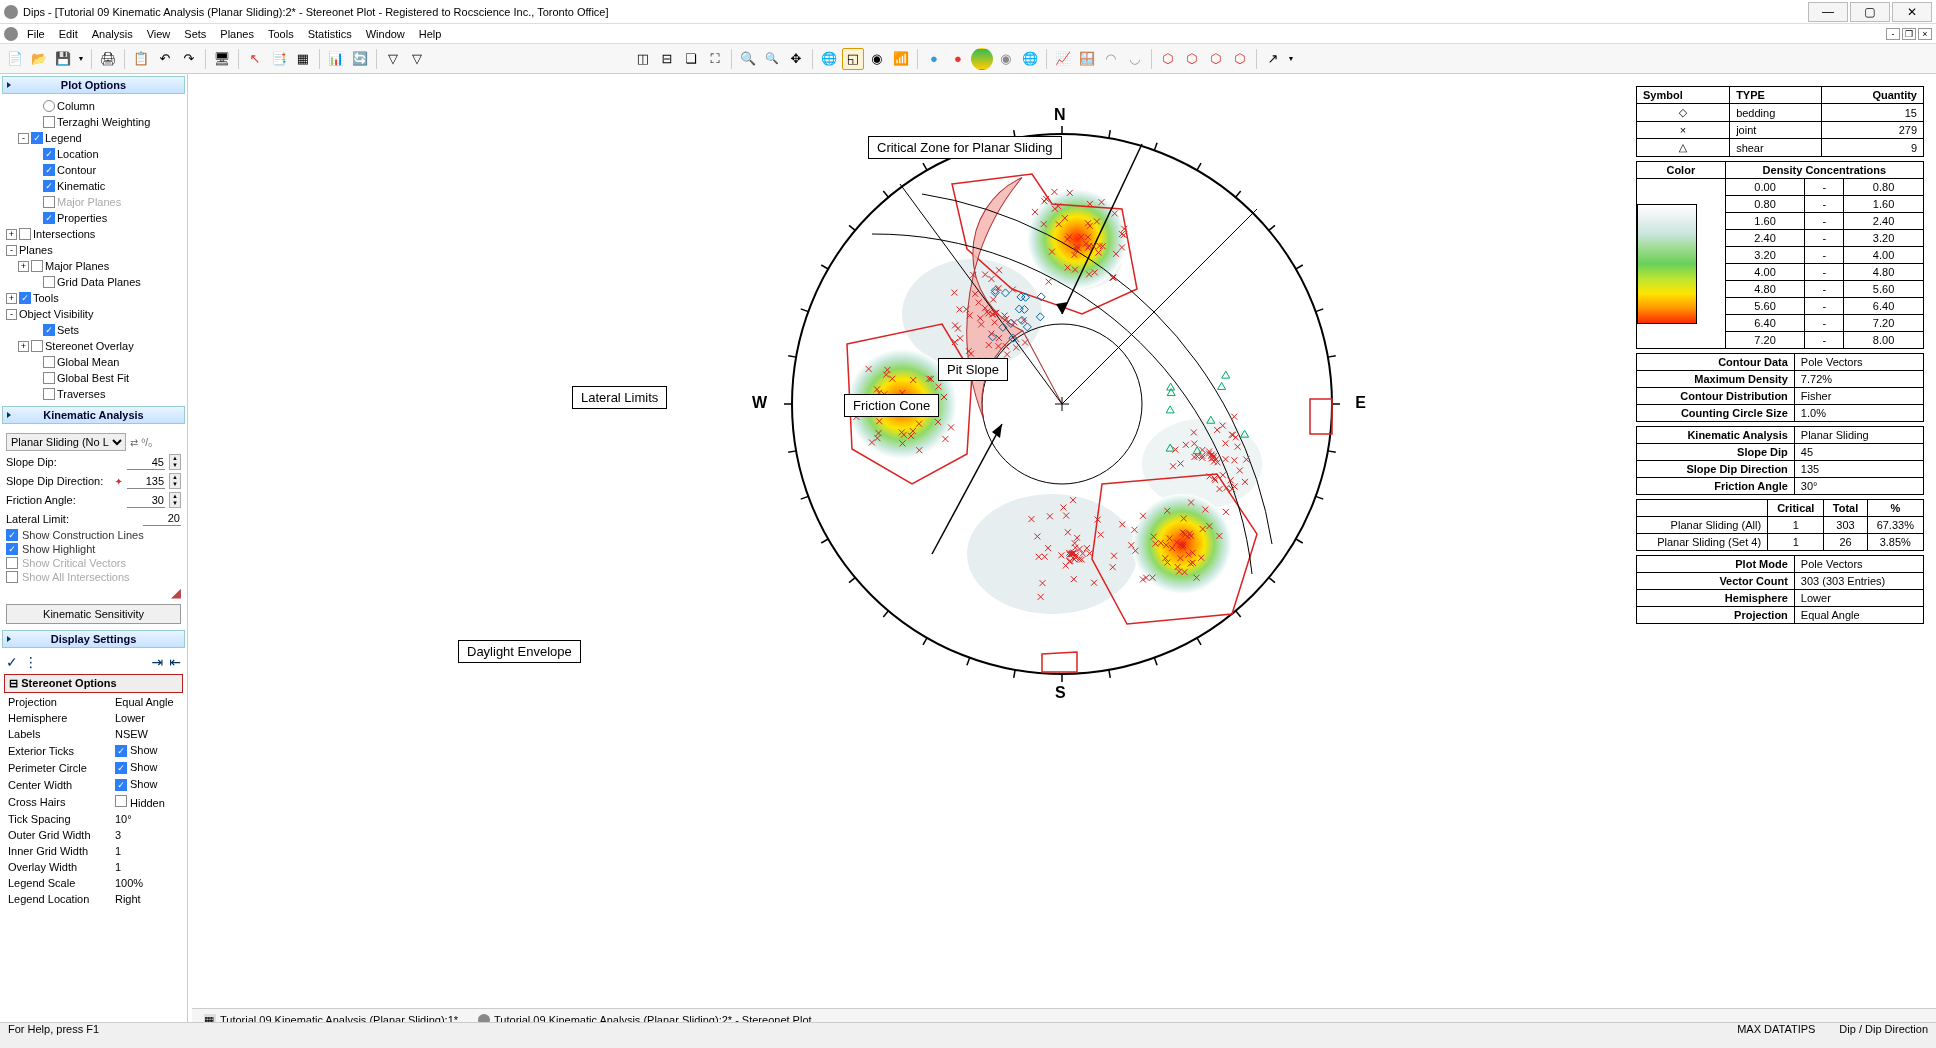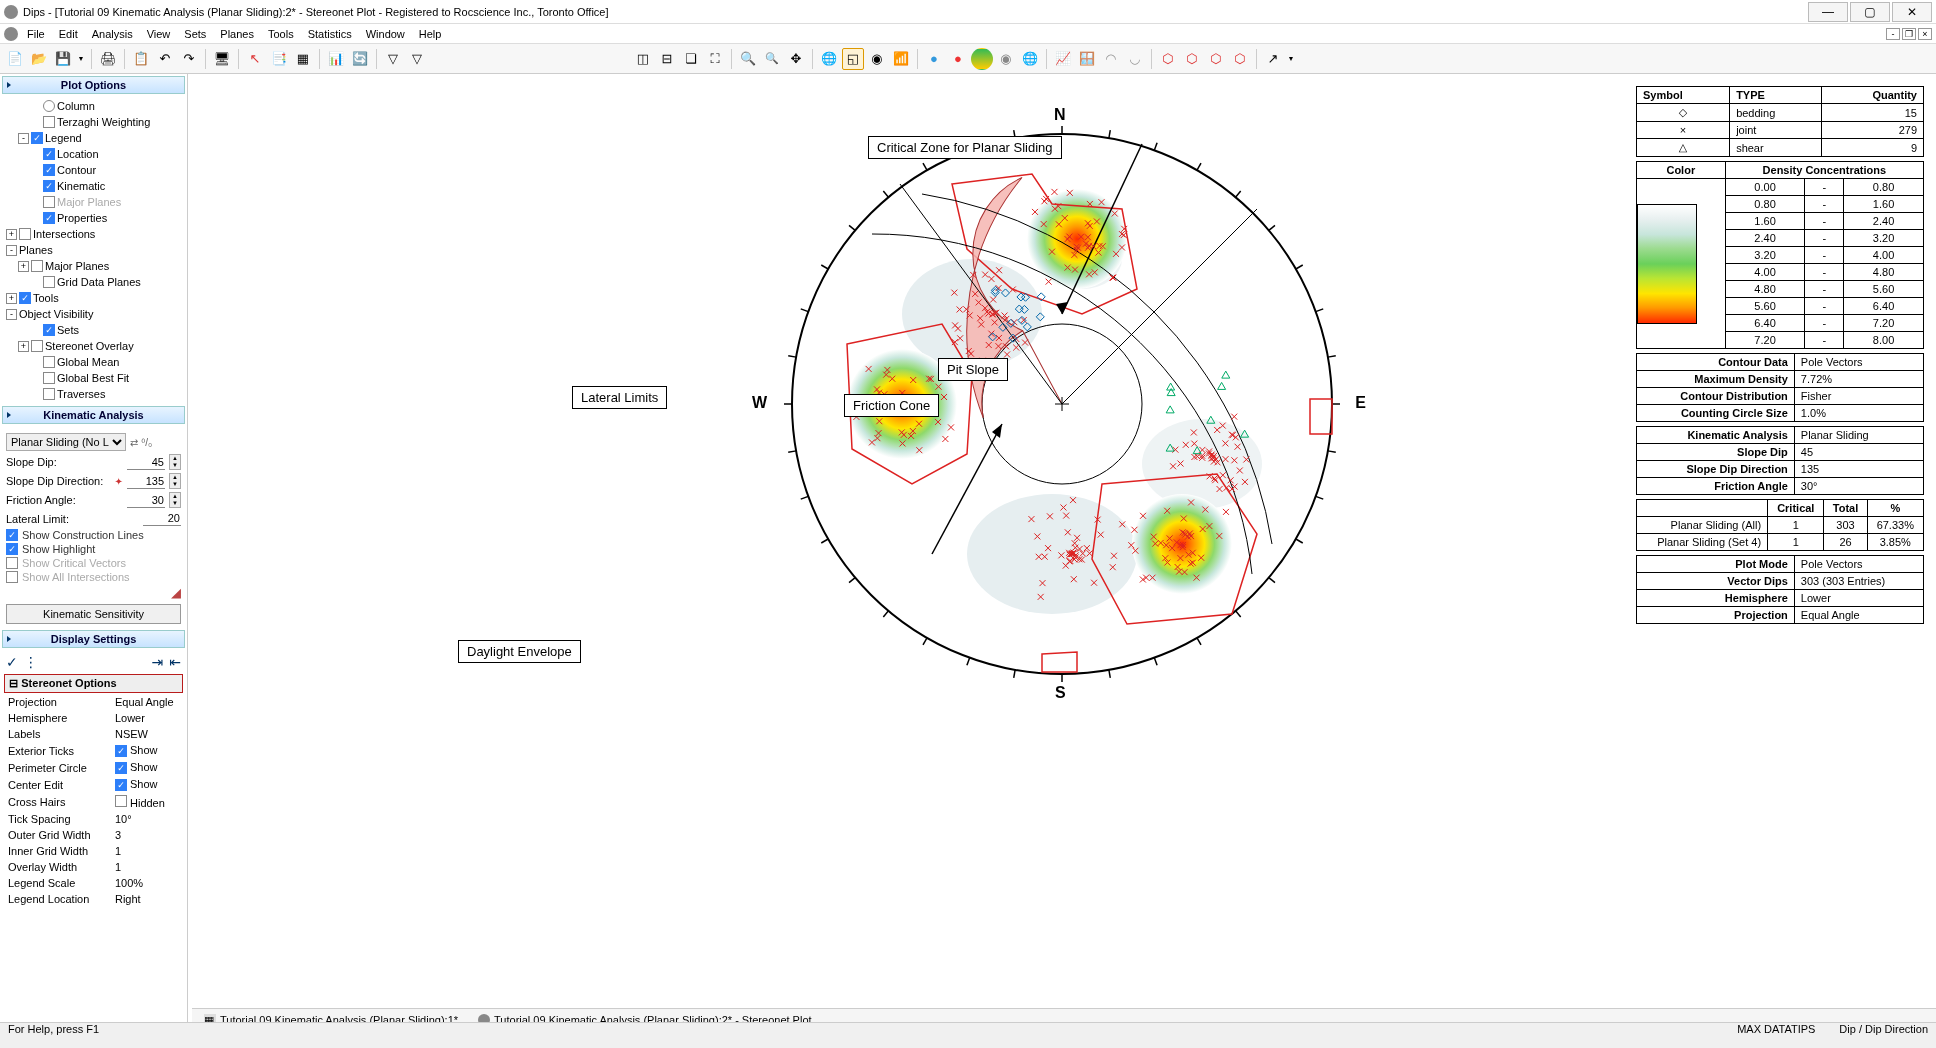--- a/index.html
+++ b/index.html
@@ -327,21 +327,21 @@
           </tr>
           <tr>
             <td>Exterior Ticks</td>
             <td><span class="tchk on">✓</span> Show</td>
           </tr>
           <tr>
             <td>Perimeter Circle</td>
             <td><span class="tchk on">✓</span> Show</td>
           </tr>
           <tr>
-            <td>Center Edit</td>
+            <td>Center Width</td>
             <td><span class="tchk on">✓</span> Show</td>
           </tr>
           <tr>
             <td>Cross Hairs</td>
             <td><span class="tchk"></span> Hidden</td>
           </tr>
           <tr>
             <td>Tick Spacing</td>
             <td>10°</td>
           </tr>
@@ -913,21 +913,21 @@
             </tr>
           </tbody>
         </table>
       <table class="rtbl">
           <tbody id="meta3">
             <tr>
               <td class="r" style="width:55%"><b>Plot Mode</b></td>
               <td>Pole Vectors</td>
             </tr>
             <tr>
-              <td class="r" style="width:55%"><b>Vector Dips</b></td>
+              <td class="r" style="width:55%"><b>Vector Count</b></td>
               <td>303 (303 Entries)</td>
             </tr>
             <tr>
               <td class="r" style="width:55%"><b>Hemisphere</b></td>
               <td>Lower</td>
             </tr>
             <tr>
               <td class="r" style="width:55%"><b>Projection</b></td>
               <td>Equal Angle</td>
             </tr>

